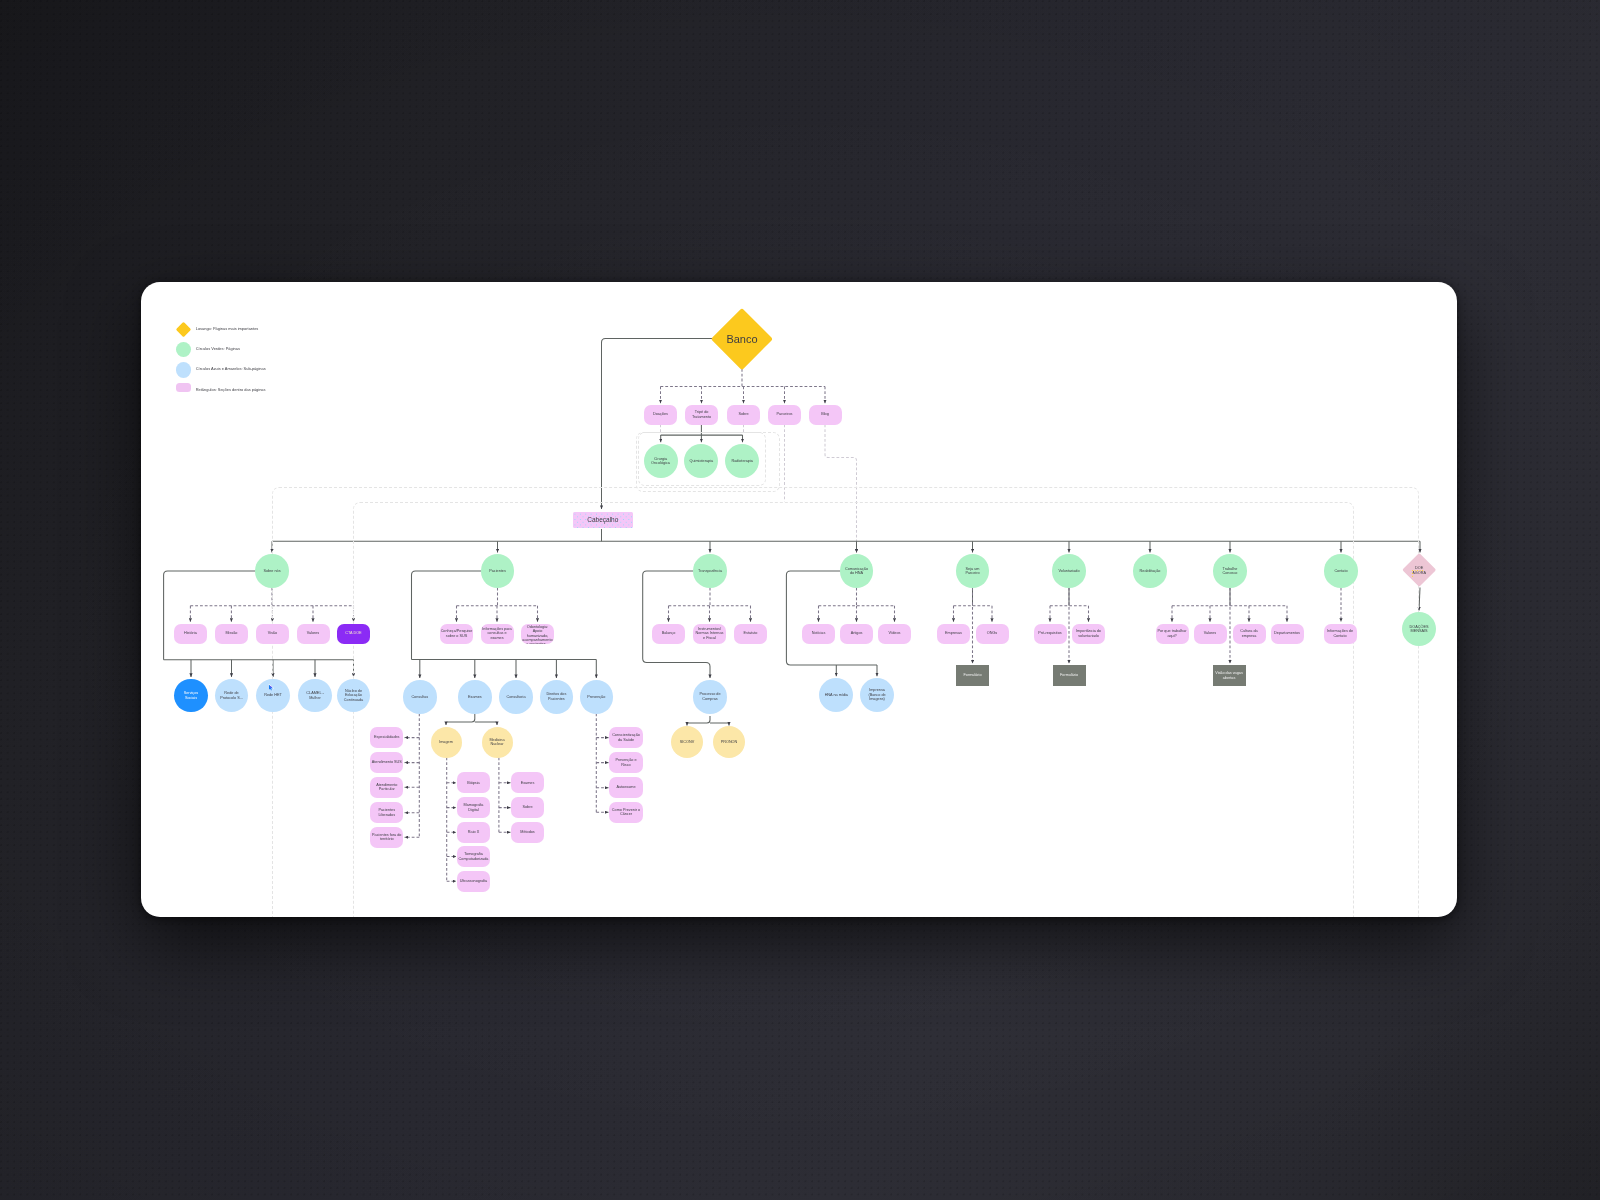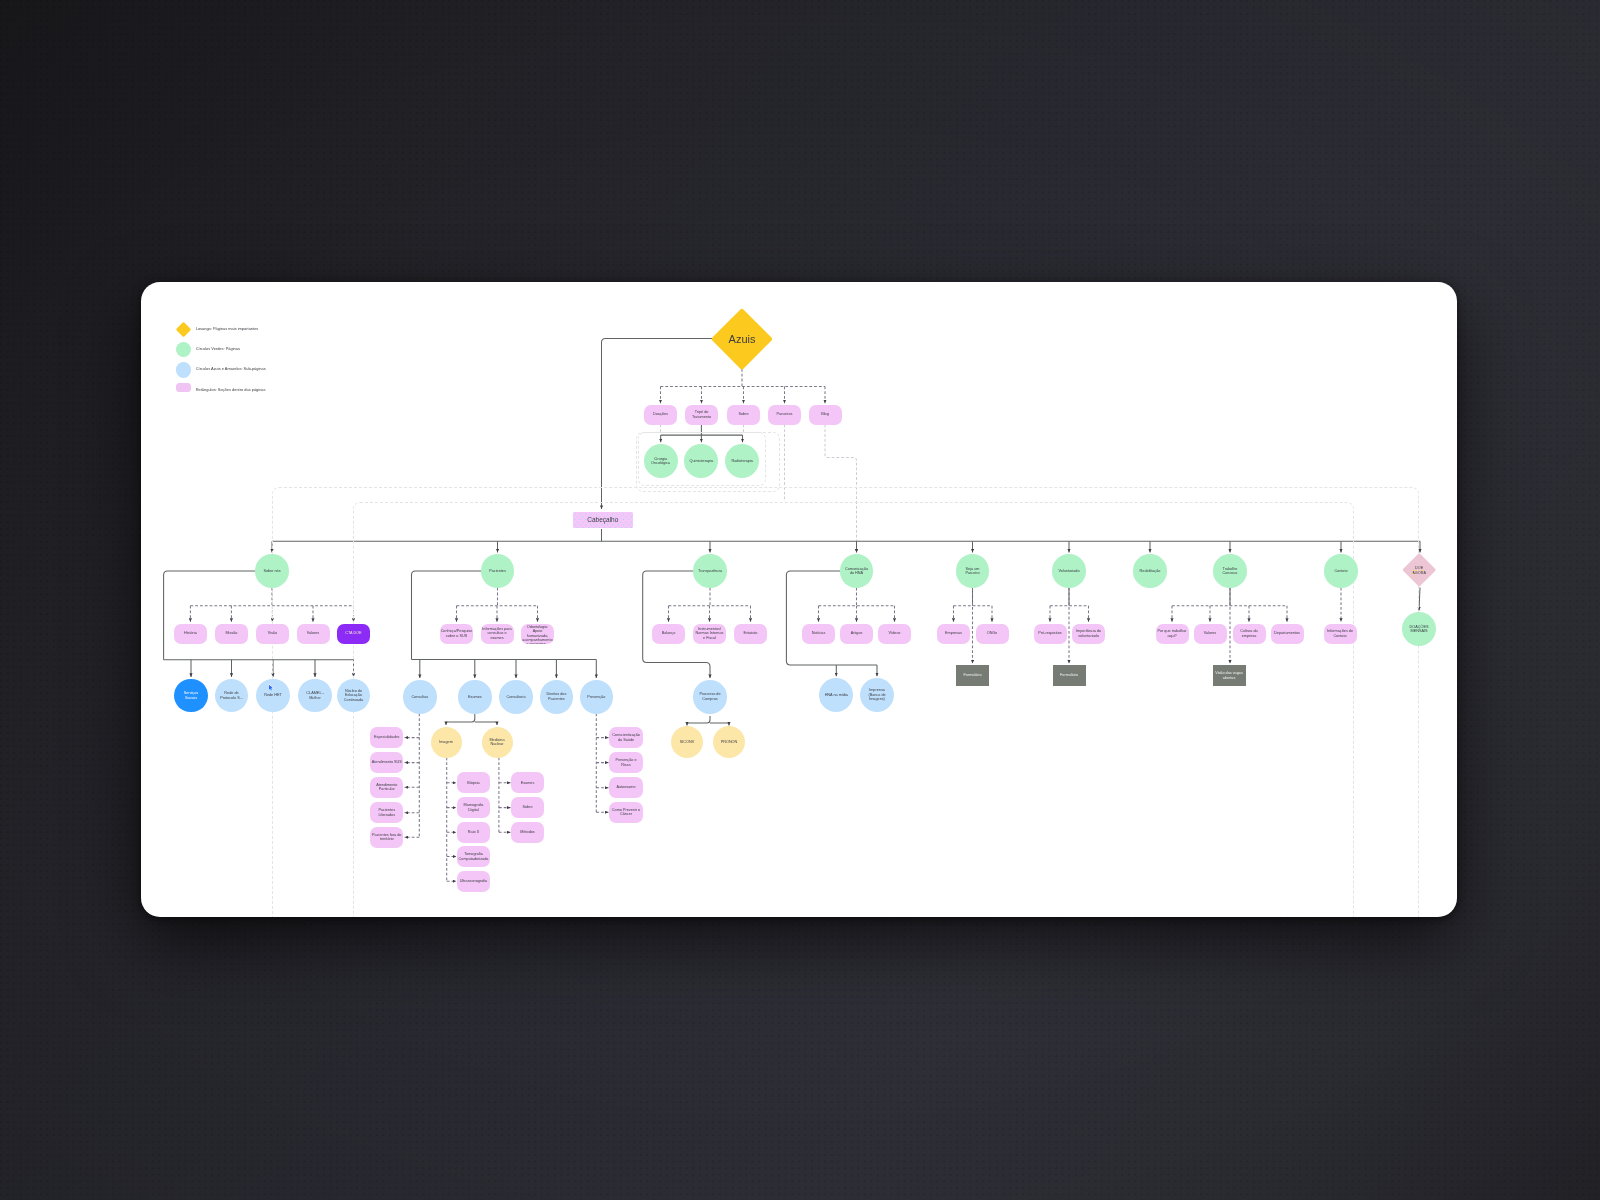--- a/index.html
+++ b/index.html
@@ -189,21 +189,21 @@
         <span class="sw c" style="background:#BEE0FD"></span>
         <span class="llbl">Círculos Azuis e Amarelos: Sub-páginas</span>
       </div>
 <div class="lrow">
         <span class="sw r" style="background:#F0C4F2"></span>
         <span class="llbl">Retângulos: Seções dentro das páginas</span>
       </div>
 </div>
 <div class="dmw" style="left:570px;top:25.5px;width:62px;height:62px">
       <span class="dm"></span>
-      <span class="dl">Azuis</span>
+      <span class="dl">Banco</span>
     </div>
 <div class="nd pink" style="left:503px;top:122.5px;width:33px;height:20px">Doações</div>
 <div class="nd pink" style="left:544px;top:122.5px;width:33px;height:20px">Tripé do Tratamento</div>
 <div class="nd pink" style="left:586px;top:122.5px;width:33px;height:20px">Sobre</div>
 <div class="nd pink" style="left:627px;top:122.5px;width:33px;height:20px">Parceiros</div>
 <div class="nd pink" style="left:667.5px;top:122.5px;width:33px;height:20px">Blog</div>
 <div class="nd green" style="left:502.5px;top:162px;width:34px;height:34px">Cirurgia Oncológica</div>
 <div class="nd green" style="left:543.3px;top:162px;width:34px;height:34px">Quimioterapia</div>
 <div class="nd green" style="left:584.2px;top:162px;width:34px;height:34px">Radioterapia</div>
 <div class="nd cabecalho" style="left:431.55px;top:229.6px;width:60.5px;height:16.4px;font-size:6.5px">Cabeçalho</div>

